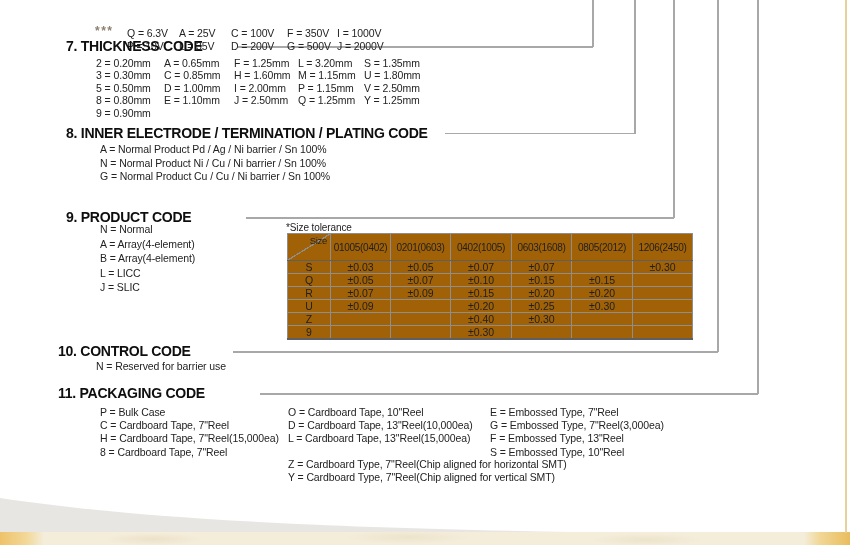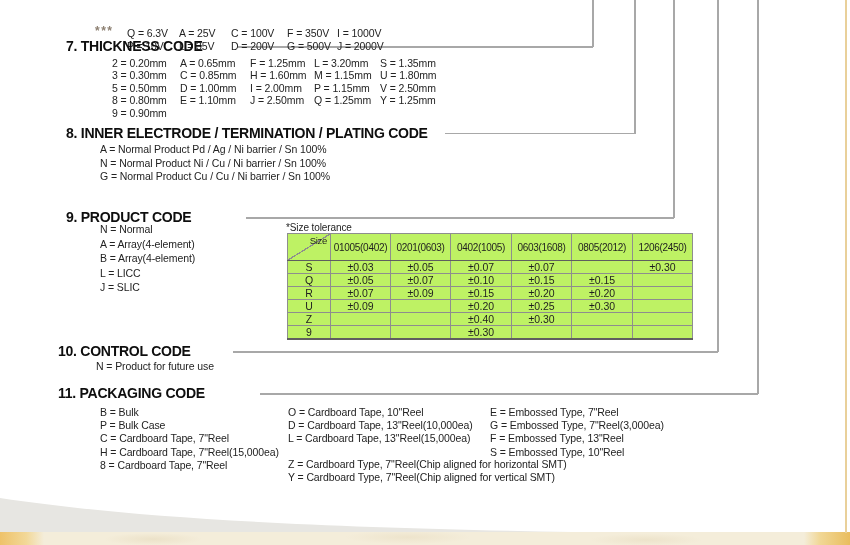--- a/index.html
+++ b/index.html
@@ -16,33 +16,33 @@
   .vlist{position:absolute;font-size:10.5px;letter-spacing:-0.1px;white-space:nowrap;color:#232323;}
   .vlist span{display:block;line-height:13.5px;}
   .vlist.tight span{line-height:13.2px;}
   .vlist.product span{line-height:14.6px;}
   .rowlist{position:absolute;font-size:10.5px;letter-spacing:-0.1px;white-space:nowrap;color:#232323;}
   .rowlist span{display:inline-block;margin-top:26px;}
   .vrow span:nth-child(1){width:52px;}
   .vrow span:nth-child(2){width:52px;}
   .vrow span:nth-child(3){width:56px;}
   .vrow span:nth-child(4){width:50px;}
-  .tstack{position:absolute;left:112px;top:57px;}
+  .tstack{position:absolute;left:96px;top:57px;}
   .trow{font-size:10.5px;letter-spacing:-0.1px;white-space:nowrap;line-height:12.4px;color:#232323;}
   .trow span{display:inline-block;}
   .trow span:nth-child(1){width:68px;}
   .trow span:nth-child(2){width:70px;}
   .trow span:nth-child(3){width:64px;}
   .trow span:nth-child(4){width:66px;}
   .stars{position:absolute;left:95px;top:24px;font-size:12px;font-weight:bold;
          letter-spacing:1.5px;color:#8d8072;}
   
   .tbl-caption{position:absolute;left:286px;top:222px;font-size:10px;color:#232323;letter-spacing:-0.1px;}
   table.tol{position:absolute;left:287px;top:233px;border-collapse:collapse;table-layout:fixed;
-            background:#bef264;border:1.5px solid #5f5f5f;border-bottom:2px solid #5f5f5f;}
+            background:#a16207;border:1.5px solid #5f5f5f;border-bottom:2px solid #5f5f5f;}
   table.tol th,table.tol td{border:1px solid #8e8e8e;padding:0;text-align:center;
             font-weight:normal;color:#1f1f1f;overflow:hidden;}
   table.tol thead th{height:26px;font-size:10px;letter-spacing:-0.3px;border-bottom:1.5px solid #5f5f5f;}
   table.tol tbody td{height:12px;font-size:10.5px;line-height:12px;}
   th.corner{position:relative;}
   .diag{position:absolute;left:0;top:0;right:0;bottom:0;
         background:linear-gradient(to bottom right,transparent 48.6%,#8e8e8e 48.6%,#8e8e8e 51.4%,transparent 51.4%);}
   .corner .sz{position:absolute;top:1px;right:3px;font-size:9.5px;}
   .corner .cd{position:absolute;bottom:1px;left:2px;font-size:9.5px;margin-left:42px;}
   
@@ -183,26 +183,25 @@
         <td>±0.30</td>
         <td></td>
         <td></td>
         <td></td>
       </tr>
     </tbody>
   </table>
 
   <div class="heading" style="left:58px;top:343px;">10. CONTROL CODE</div>
   <div class="vlist" style="left:96px;top:360px;">
-      <span>N = Product for future use</span>
+      <span>N = Reserved for barrier use</span>
     </div>
 
   <div class="heading" style="left:58px;top:385px;">11. PACKAGING CODE</div>
   <div class="vlist tight" style="left:100px;top:406px;">
-      <span>B = Bulk</span>
       <span>P = Bulk Case</span>
       <span>C = Cardboard Tape, 7"Reel</span>
       <span>H = Cardboard Tape, 7"Reel(15,000ea)</span>
       <span>8 = Cardboard Tape, 7"Reel</span>
     </div>
   <div class="vlist tight" style="left:288px;top:406px;">
       <span>O = Cardboard Tape, 10"Reel</span>
       <span>D = Cardboard Tape, 13"Reel(10,000ea)</span>
       <span>L = Cardboard Tape, 13"Reel(15,000ea)</span>
     </div>

